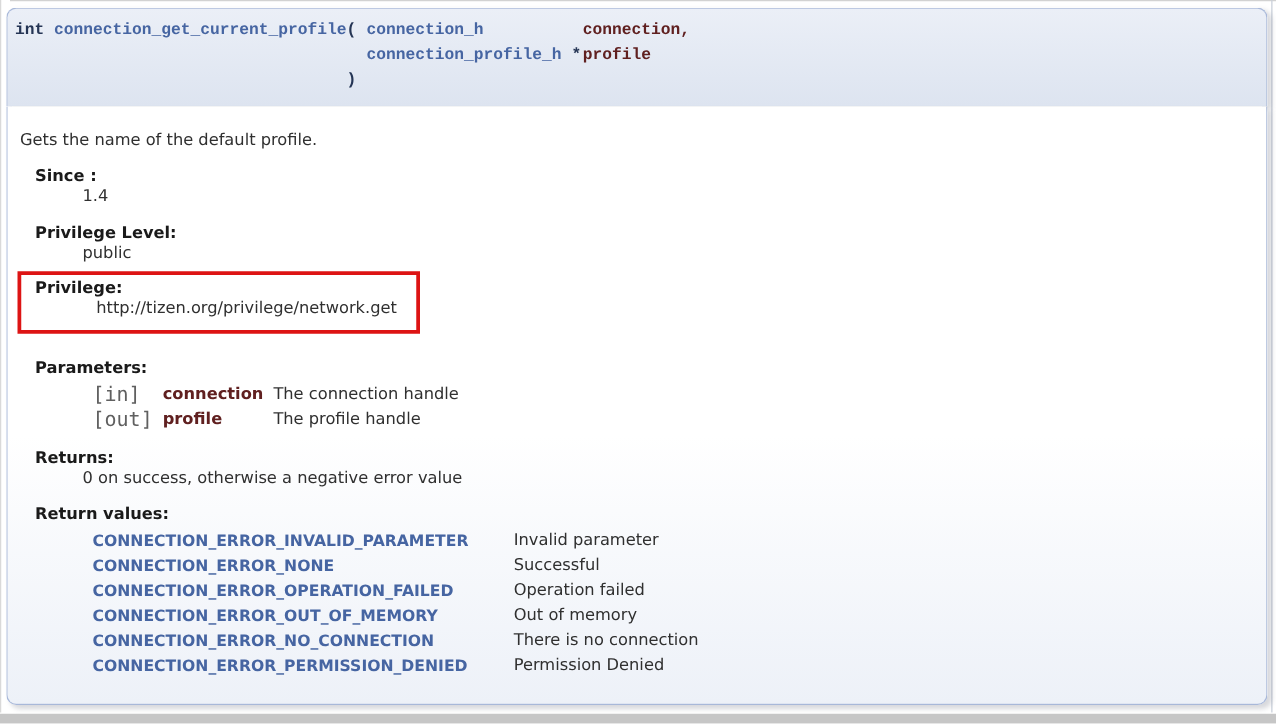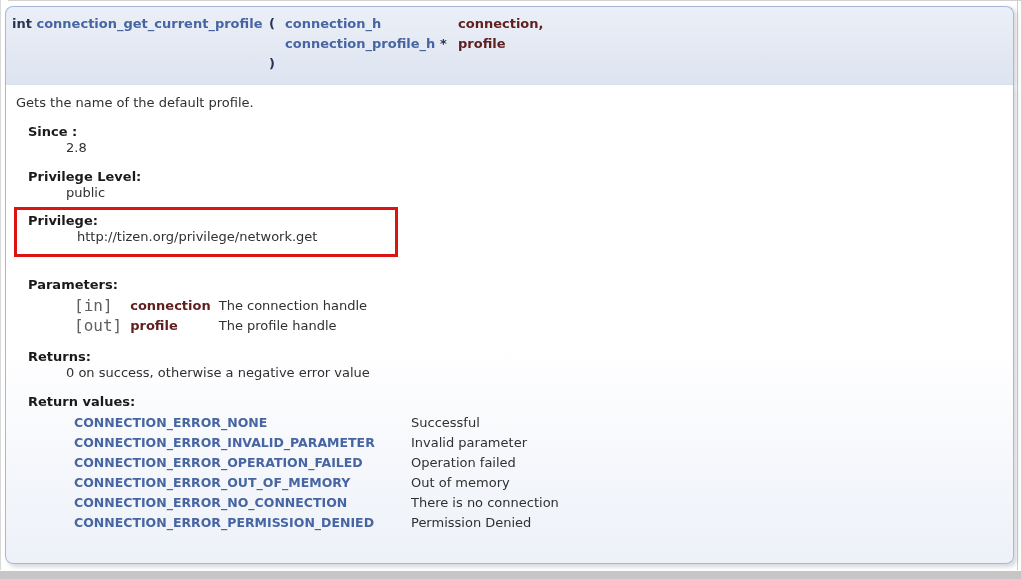--- a/index.html
+++ b/index.html
@@ -30,48 +30,48 @@
     border: 1px solid #a8b8d9;
     border-bottom: none;
     border-radius: 8px 8px 0 0;
     background: linear-gradient(to bottom, #ebeff7 0%, #dde4f0 100%);
     padding: 7px 8px 11px 6px;
     color: #253555;
     font-weight: bold;
     font-size: 13px;
     box-shadow: 3px 2px 4px rgba(110,115,130,0.28);
   }
-  table.sig { border-collapse: collapse; }
+  table.sig { border-collapse: collapse; font-family: Liberation Mono, monospace; }
   table.sig td { padding: 0; vertical-align: top; line-height: 20px; white-space: nowrap; }
   td.c-name  { min-width: 257px; }
   td.c-paren { min-width: 16px; }
   td.c-type  { min-width: 173px; }
   .lnk  { color: #4665a2; text-decoration: none; }
   .pname { color: #602020; }
 
   .memdoc {
     border: 1px solid #a8b8d9;
     border-top: none;
     border-radius: 0 0 8px 8px;
     background: linear-gradient(to bottom, #ffffff 55%, #edf1f8 100%);
     padding: 9px 10px 8px 5px;
     height: 479px;
     font-size: 13px;
     line-height: 16px;
     box-shadow: 3px 3px 4px rgba(110,115,130,0.28);
   }
-  .desc { margin: 1px 0 0 5px; }
+  .desc { margin: 11px 0 0 5px; }
   dl.sec { margin: 13px 0 0 17px; }
   dl.sec dt { font-weight: bold; color: #1a1a1a; margin: 0; }
   dl.sec dd { margin: 0 0 0 38px; }
 
   .privbox {
     margin: 6px 13px 0 3px;
     border: 3px solid #dd1414;
-    width: 384px;
+    width: 322px;
     padding: 3px 0 9px 0;
   }
   .privbox dl { margin: 0 0 0 11px; }
   .privbox dt { font-weight: bold; color: #1a1a1a; }
   .privbox dd { margin: 0 0 0 49px; }
 
   em.param-ref { font-style: italic; }
   .bold-link { color: #4665a2; font-weight: bold; text-decoration: none; }
 
   table.ptable { border-collapse: collapse; margin-left: 8px; margin-top: 3px; }
@@ -122,21 +122,21 @@
         </tr>
       </tbody>
         </table>
     </div>
 
     <div class="memdoc">
       <p class="desc">Gets the name of the default profile.</p>
 
       <dl class="sec">
         <dt>Since :</dt>
-        <dd>2.8</dd>
+        <dd>1.4</dd>
       </dl>
 
       <dl class="sec">
         <dt>Privilege Level:</dt>
         <dd>public</dd>
       </dl>
 
       <div class="privbox">
         <dl>
           <dt>Privilege:</dt>
@@ -169,26 +169,26 @@
         <dt>Returns:</dt>
         <dd>0 on success, otherwise a negative error value</dd>
       </dl>
 
       <dl class="sec">
         <dt>Return values:</dt>
         <dd style="margin-left:38px;">
           <table class="rvtable">
             <tbody>
                 <tr>
+              <td class="rname"><a href="#">CONNECTION_ERROR_INVALID_PARAMETER</a></td>
+              <td>Invalid parameter</td>
+            </tr>
+            <tr>
               <td class="rname"><a href="#">CONNECTION_ERROR_NONE</a></td>
               <td>Successful</td>
-            </tr>
-            <tr>
-              <td class="rname"><a href="#">CONNECTION_ERROR_INVALID_PARAMETER</a></td>
-              <td>Invalid parameter</td>
             </tr>
             <tr>
               <td class="rname"><a href="#">CONNECTION_ERROR_OPERATION_FAILED</a></td>
               <td>Operation failed</td>
             </tr>
             <tr>
               <td class="rname"><a href="#">CONNECTION_ERROR_OUT_OF_MEMORY</a></td>
               <td>Out of memory</td>
             </tr>
             <tr>

